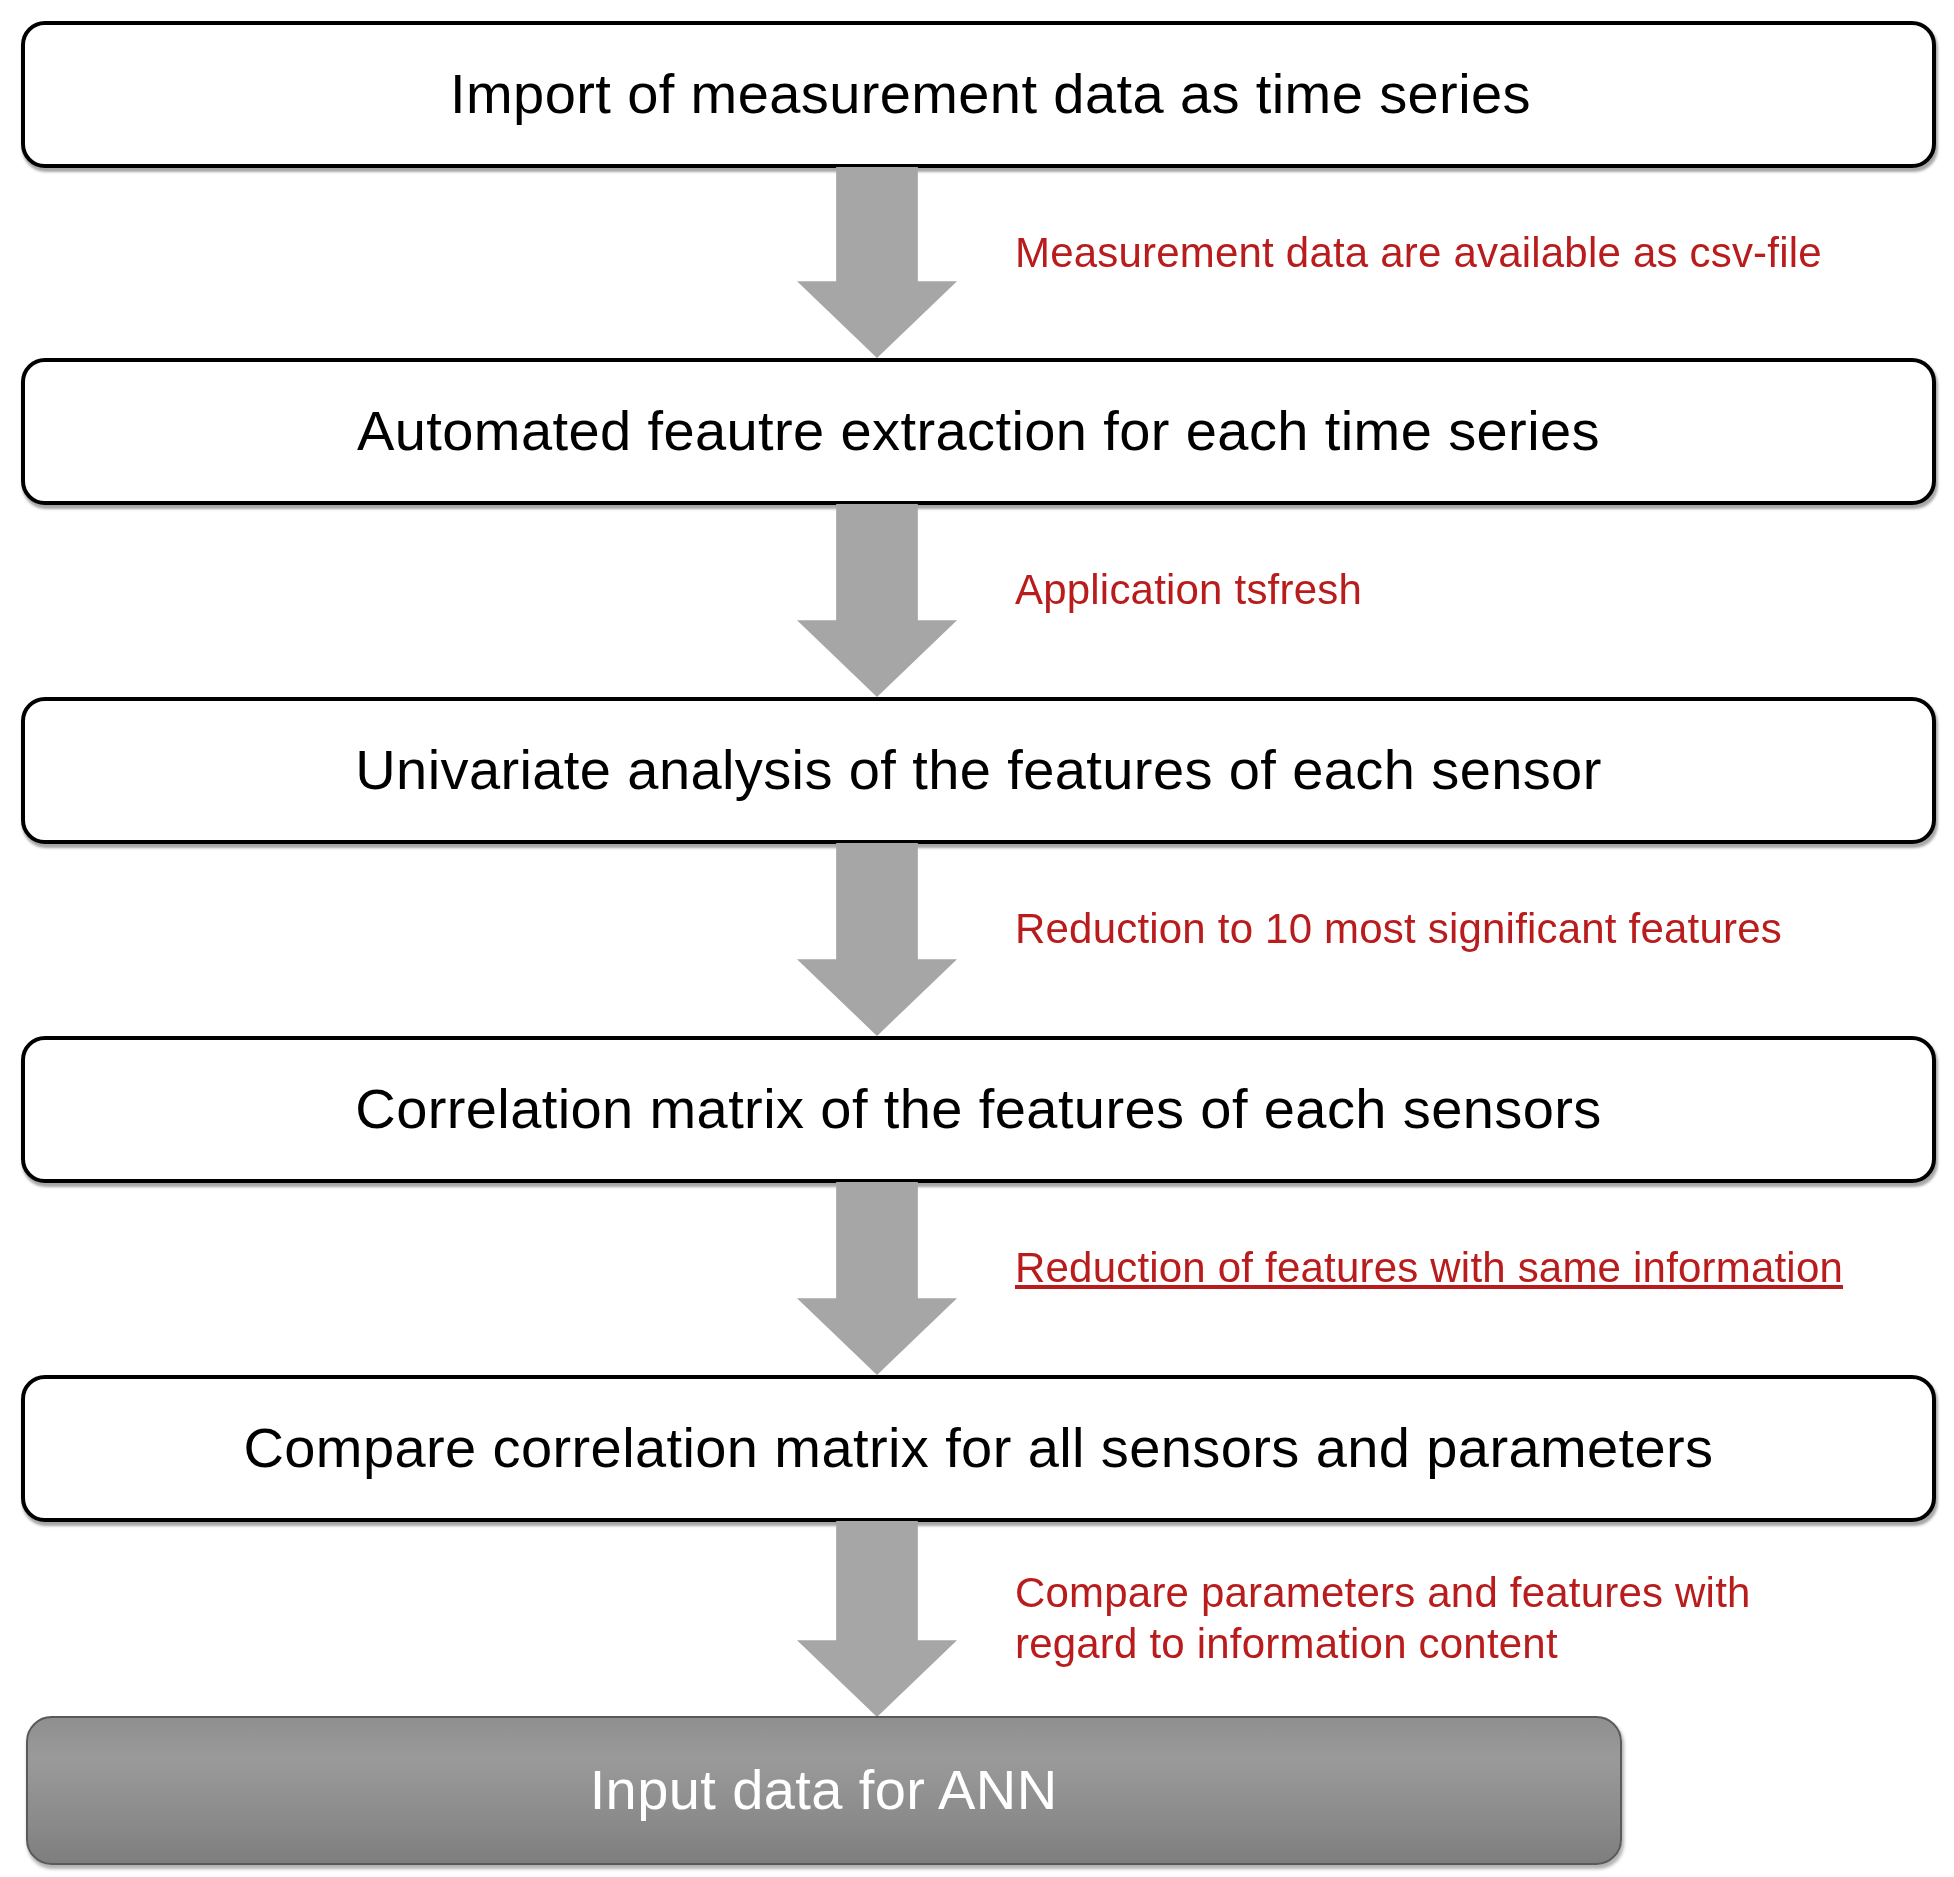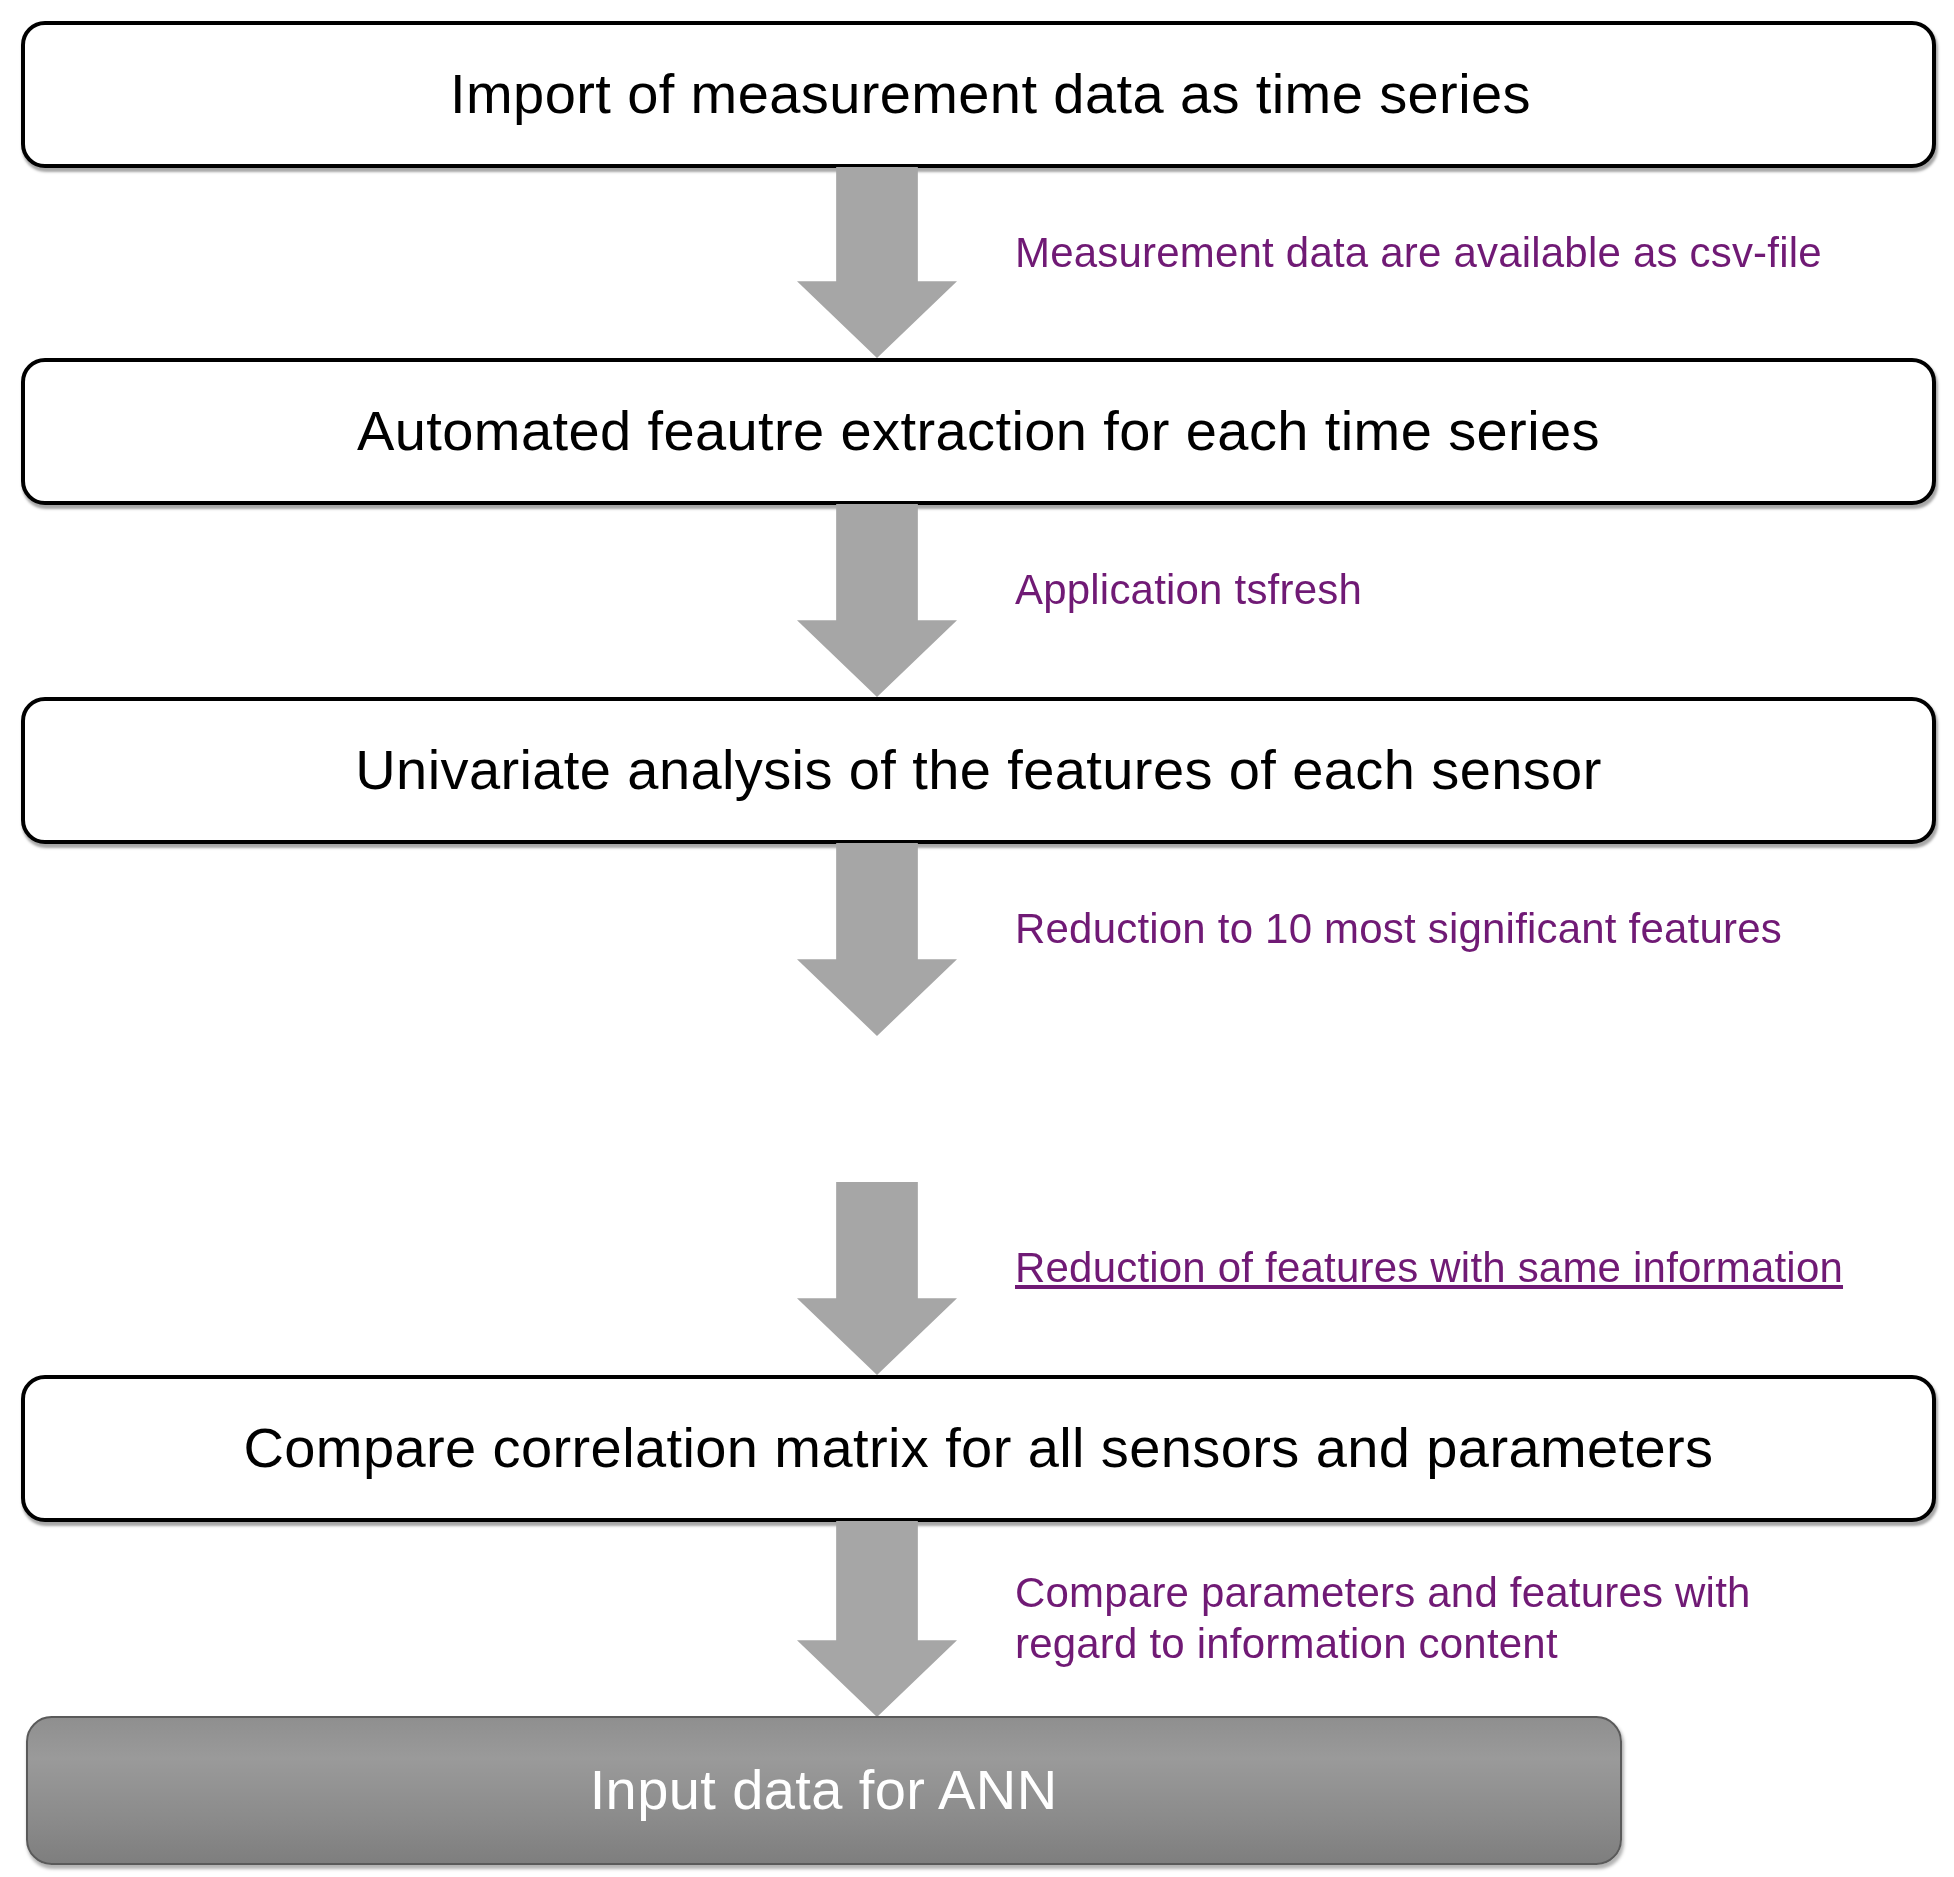--- a/index.html
+++ b/index.html
@@ -67,21 +67,21 @@
   }
 
   .arrow svg { display: block; width: 100%; height: 100%; }
 
   
   .edge-label {
     position: absolute;
     left: 1015px;
     font-size: 42px;
     line-height: 1.22;
-    color: #701a75;
+    color: #b91c1c;
     letter-spacing: 0.2px;
     white-space: pre-line;
     text-align: left;
   }
 </style>
 </head>
 <body>
 
 <div id="canvas">
 
@@ -111,20 +111,23 @@
     <div class="node-label">Univariate  analysis  of the  features  of each  sensor</div>
   </div>
 
   <div class="arrow" style="top:843px; height:193px;">
     <svg viewBox="0 0 188 226" preserveAspectRatio="none" aria-hidden="true">
       <polygon points="46,0 142,0 142,136 188,136 94,226 0,136 46,136" fill="#a6a6a6"></polygon>
     </svg>
   </div>
   <div class="edge-label" style="top:903px;">Reduction to 10 most significant  features</div>
 
+  <div class="node" style="top:1036px;">
+    <div class="node-label">Correlation  matrix  of the  features  of each  sensors</div>
+  </div>
 
   <div class="arrow" style="top:1182px; height:193px;">
     <svg viewBox="0 0 188 226" preserveAspectRatio="none" aria-hidden="true">
       <polygon points="46,0 142,0 142,136 188,136 94,226 0,136 46,136" fill="#a6a6a6"></polygon>
     </svg>
   </div>
   <div class="edge-label" style="top:1242px;text-decoration:underline;">Reduction of features with  same information</div>
 
   <div class="node" style="top:1375px;">
     <div class="node-label">Compare  correlation  matrix for all  sensors and  parameters</div>

